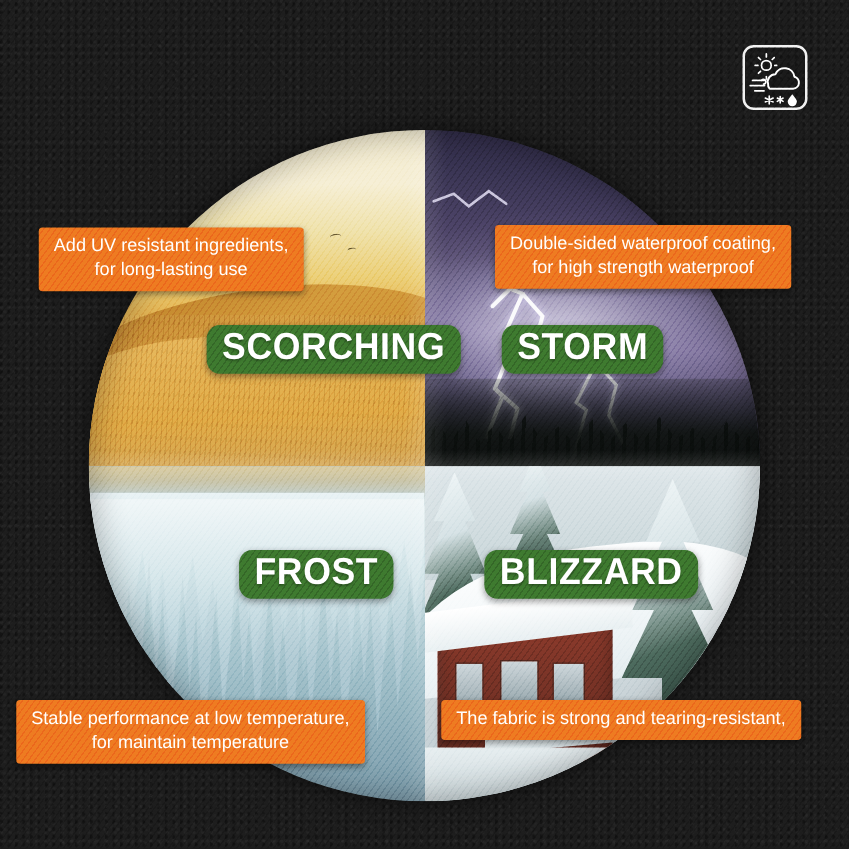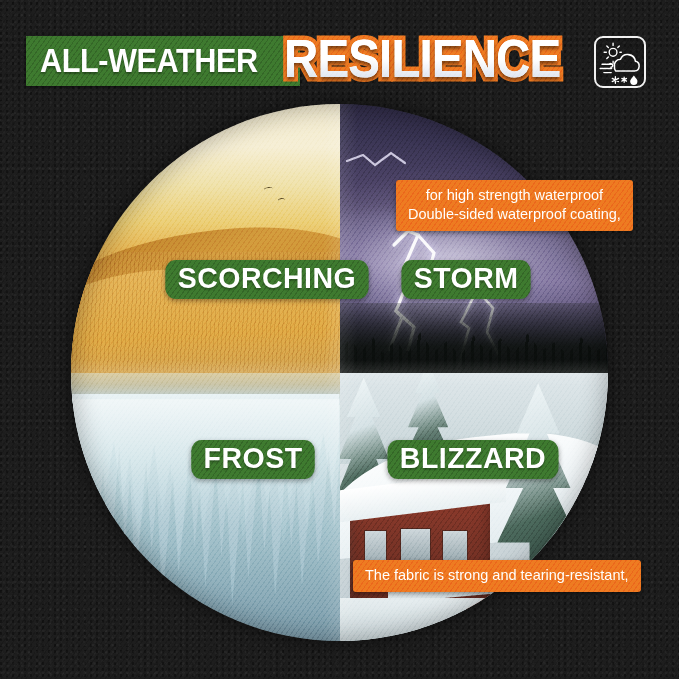--- a/index.html
+++ b/index.html
@@ -363,27 +363,20 @@
       <div class="snowtree" style="left:54%; top:4%; width:40%; height:78%;
                   clip-path:polygon(50% 0%,70% 24%,58% 24%,80% 50%,64% 50%,88% 76%,58% 76%,58% 100%,42% 100%,42% 76%,12% 76%,36% 50%,20% 50%,42% 24%,30% 24%);"></div>
       <div class="snowfloor"></div>
     </div>
 
     <div id="seam-v"></div>
     <div id="seam-h"></div>
     <div id="circle-vignette"></div>
   </div>
 
-  <div id="header">
-    <div id="green-band">
-      <span id="title-left">ALL-WEATHER</span>
-    </div>
-    <span id="title-right">RESILIENCE</span>
-    <span id="title-right-fill">RESILIENCE</span>
-  </div>
 
   <div id="weather-badge">
     <svg width="100%" height="100%" viewBox="0 0 52 52">
       <g stroke="#ffffff" fill="none" stroke-width="1.5" stroke-linecap="round">
         <circle cx="18.5" cy="15.5" r="4.2"></circle>
         <path d="M18.5 8.2 v-2.6 M18.5 25.2 v2.2 M11.2 15.5 h-2.4 M25.8 15.5 h1.6
                  M13.4 10.4 l-1.7-1.7 M23.6 10.4 l1.7-1.7 M13.4 20.6 l-1.7 1.7"></path>
       </g>
       <path d="M20 31.5 a6.6 6.6 0 0 1 6.4 -8.4 a8.6 8.6 0 0 1 16.4 2.2 a5.3 5.3 0 0 1 -0.9 10.4 h-20.6 a5.2 5.2 0 0 1 -1.3 -4.2 z" fill="none" stroke="#ffffff" stroke-width="1.7" stroke-linejoin="round"></path>
       <g stroke="#ffffff" fill="none" stroke-width="1.5" stroke-linecap="round">
@@ -396,22 +389,30 @@
       </g>
       <path d="M41 40.5 c2.6 3.2 4 4.8 4 6.4 a4 4 0 0 1 -8 0 c0 -1.6 1.4 -3.2 4 -6.4 z" fill="#ffffff" stroke="none"></path>
     </svg>
   </div>
 
   <div class="pill" id="pill-scorching">SCORCHING</div>
   <div class="pill" id="pill-storm">STORM</div>
   <div class="pill" id="pill-frost">FROST</div>
   <div class="pill" id="pill-blizzard">BLIZZARD</div>
 
+  <div class="banner" id="banner-tl">
+    <span class="ln">Add UV resistant ingredients,</span>
+    <span class="ln">for long-lasting use</span>
+  </div>
   <div class="banner" id="banner-tr">
+    <span class="ln">Double-sided waterproof coating,</span>
     <span class="ln">for high strength waterproof</span>
-    <span class="ln">Double-sided waterproof coating,</span>
+  </div>
+  <div class="banner" id="banner-bl">
+    <span class="ln">Stable performance at low temperature,</span>
+    <span class="ln">for maintain temperature</span>
   </div>
   <div class="banner" id="banner-br">
     <span class="ln">The fabric is strong and tearing-resistant,</span>
   </div>
 
   <div id="grain"></div>
 </div>
 
 </body></html>

